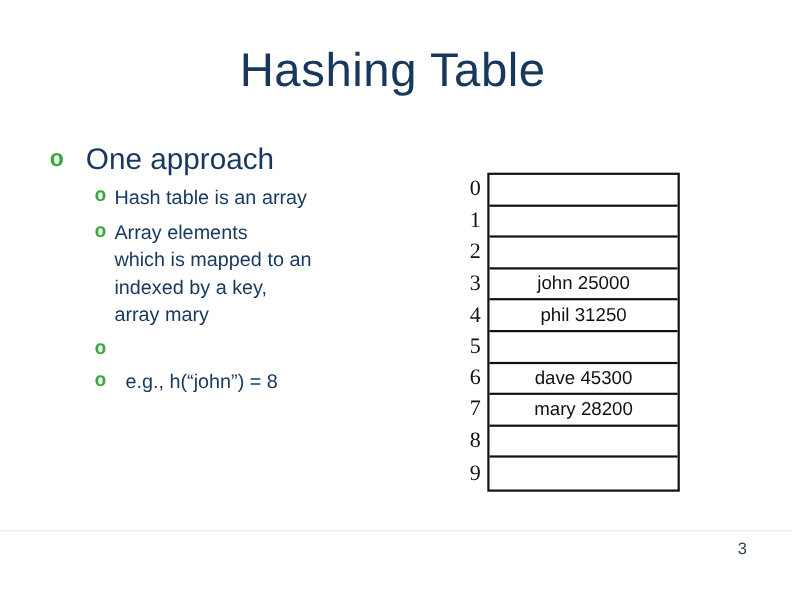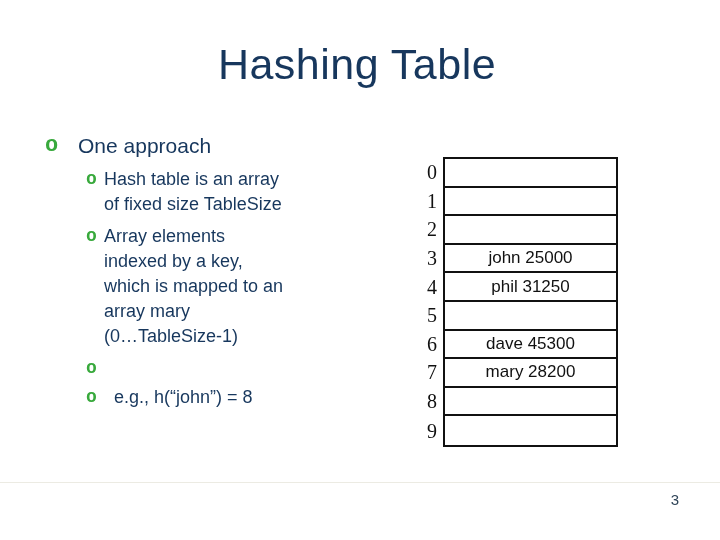--- a/index.html
+++ b/index.html
@@ -31,21 +31,21 @@
 
   .l1-row { display: flex; align-items: flex-start; margin-bottom: 7px; }
   .l1-marker {
     width: 33px;
     font-family: "Liberation Mono", monospace;
     font-weight: 700;
     font-size: 22px;
     line-height: 29px;
     color: #38A93C;
   }
-  .l1-text { font-size: 21px; line-height: 29px; color: #17375D; }
+  .l1-text { font-size: 27px; line-height: 29px; color: #17375D; }
 
   .sublist { margin-left: 41px; }
   .sub-item { display: flex; align-items: flex-start; margin-bottom: 7px; }
   .sub-item.tight { margin-bottom: 4px; }
   .sub-marker {
     width: 18px;
     font-family: "Liberation Mono", monospace;
     font-weight: 700;
     font-size: 18px;
     line-height: 25px;
@@ -123,32 +123,30 @@
       <div class="l1-marker">o</div>
       <div class="l1-text">One approach</div>
     </div>
 
     <div class="sublist">
 
       <div class="sub-item">
         <div class="sub-marker">o</div>
         <div class="sub-lines">
           <div class="line">Hash table is an array</div>
-          <div class="line">of fixed size TableSize</div>
         </div>
       </div>
 
       <div class="sub-item">
         <div class="sub-marker">o</div>
         <div class="sub-lines">
           <div class="line">Array elements</div>
+          <div class="line">which is mapped to an</div>
           <div class="line">indexed by a key,</div>
-          <div class="line">which is mapped to an</div>
           <div class="line">array mary</div>
-          <div class="line">(0…TableSize-1)</div>
         </div>
       </div>
 
       <div class="sub-item tight">
         <div class="sub-marker">o</div>
       </div>
 
       <div class="sub-item">
         <div class="sub-marker">o</div>
         <div class="sub-lines">

